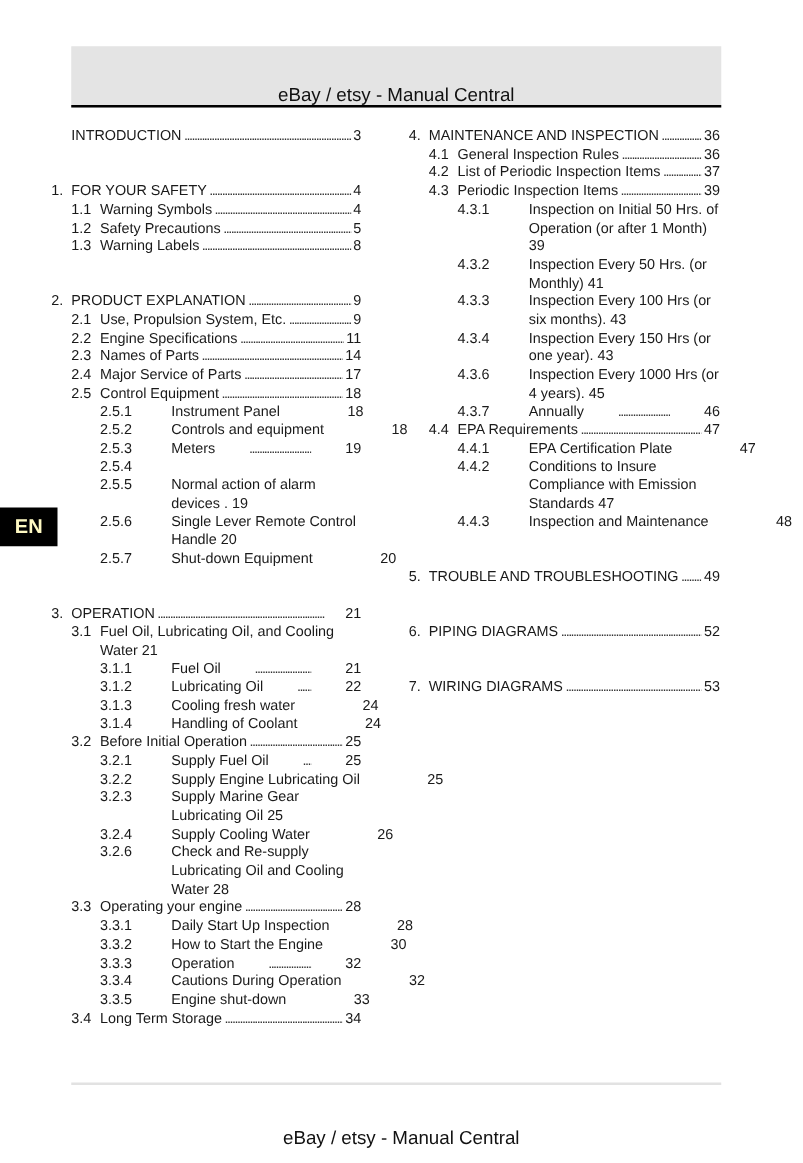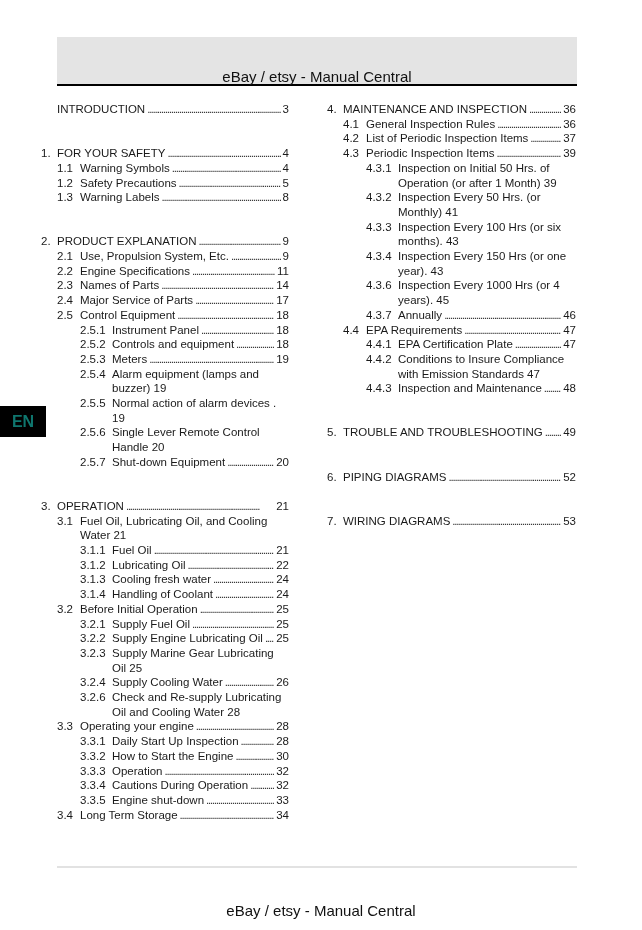--- a/index.html
+++ b/index.html
@@ -17,41 +17,41 @@
   }
   .footer-rule {
     position: absolute; left: 57px; top: 866px; width: 520px; height: 2px; background: #e2e2e2;
   }
   .footer-title {
     position: absolute; left: 0; right: 0; top: 902px; text-align: center;
     font-size: 15px; color: #111;
   }
   .lang-tab {
     position: absolute; left: 0; top: 406px; width: 46px; height: 31px; background: #000;
-    color: #0f766e; font-weight: bold; font-size: 16px; display: flex; align-items: center;
+    color: #fef9c3; font-weight: bold; font-size: 16px; display: flex; align-items: center;
     justify-content: center;
   }
   .col { position: absolute; font-size: 11.5px; line-height: 14.7px; }
   .col.left { left: 41px; top: 102px; width: 248px; }
   .col.right { left: 327px; top: 102px; width: 249px; }
   .entry { display: flex; position: relative; white-space: nowrap; }
   .entry .num { flex: none; }
   .entry .title { flex: none; }
   .entry .leader { flex: 1 1 auto; overflow: hidden; margin: 0 2px; position: relative; }
   .entry .leader::after {
     content: ". . . . . . . . . . . . . . . . . . . . . . . . . . . . . . . . . . . . . . . . . . . . . . . . . . . . . . . . . . . . . . . . . . .";
     position: absolute; left: 0; bottom: 0; letter-spacing: -2.2px; color: #333; white-space: nowrap;
   }
   .entry .page { flex: none; text-align: right; }
   .entry.wrap { white-space: normal; }
   .entry.wrap .title { flex: 1 1 auto; }
   .lvl0 .num { width: 16px; }
   .lvl1 { padding-left: 16px; justify-content: flex-end; }
   .lvl1 .num { width: 23px; }
-  .lvl2 { padding-left: 39px; }
+  .lvl2 { padding-left: 39px; gap: 25px; }
   .lvl2 .num { width: 32px; }
   .gap { height: 29.4px; }
 </style>
 </head>
 <body>
 
 <div class="header-band">
   <div class="header-title">eBay / etsy - Manual Central</div>
 </div>
 
@@ -141,21 +141,20 @@
       <span class="page">18</span>
     </div>
     <div class="entry lvl2">
       <span class="num">2.5.3</span>
       <span class="title">Meters</span>
       <span class="leader"></span>
       <span class="page">19</span>
     </div>
     <div class="entry lvl2 wrap">
       <span class="num">2.5.4</span>
-      <span class="title">Alarm equipment (lamps and buzzer) 19</span>
     </div>
     <div class="entry lvl2 wrap">
       <span class="num">2.5.5</span>
       <span class="title">Normal action of alarm devices . 19</span>
     </div>
     <div class="entry lvl2 wrap">
       <span class="num">2.5.6</span>
       <span class="title">Single Lever Remote Control Handle 20</span>
     </div>
     <div class="entry lvl2">

